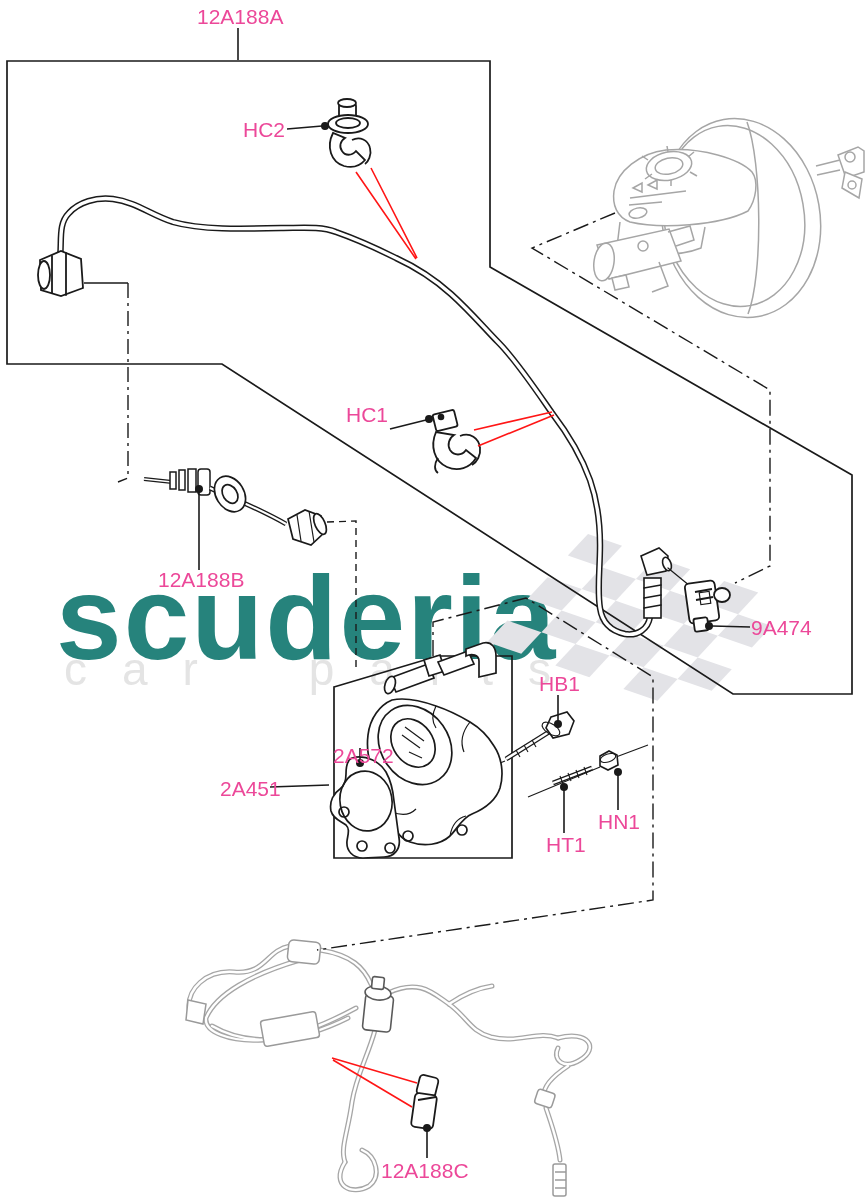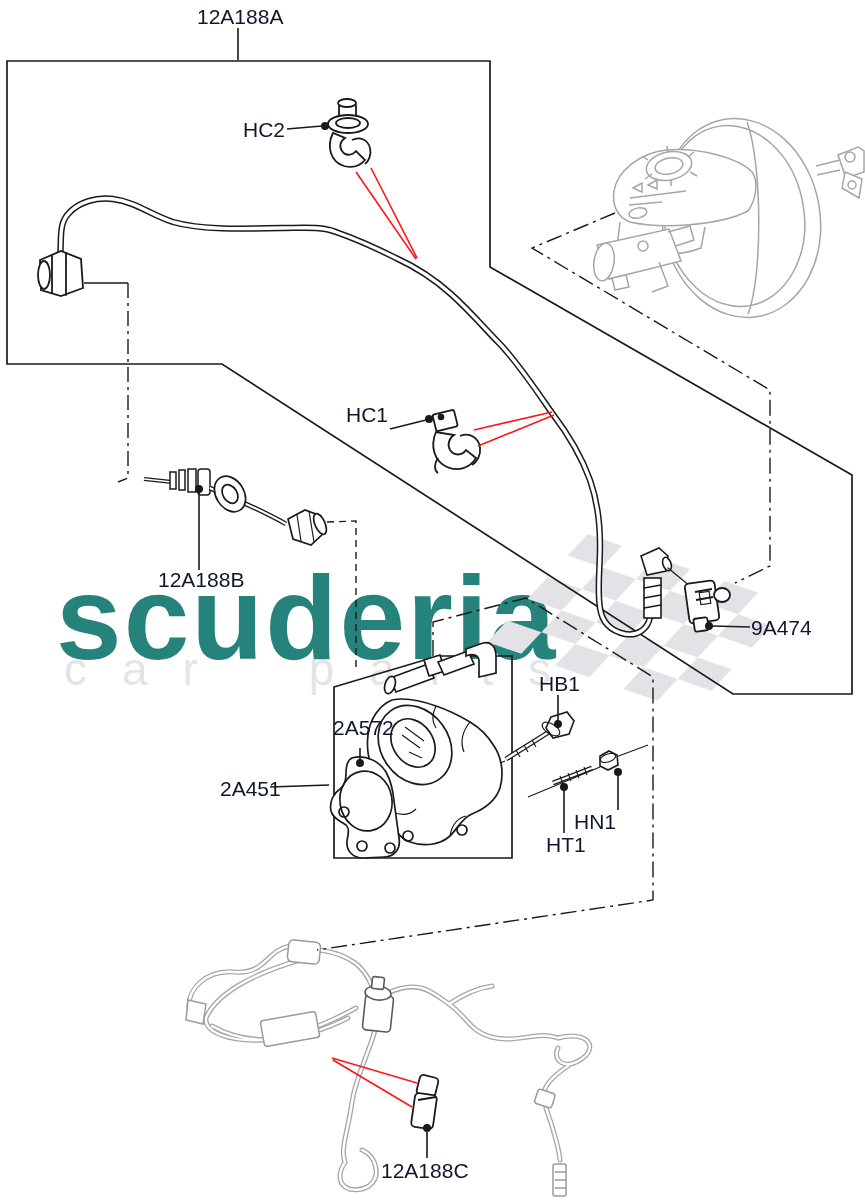--- a/index.html
+++ b/index.html
@@ -17,21 +17,21 @@
     position:absolute;left:64px;top:642px;
     font-family:"Liberation Sans",sans-serif;
     font-size:46px;font-weight:400;
     letter-spacing:35px;word-spacing:28px;
     color:#e4e4e4;white-space:nowrap;z-index:1;
   }
   svg.art{position:absolute;left:0;top:0;z-index:2;}
   .lbl{
     position:absolute;z-index:3;
     font-family:"Liberation Sans",sans-serif;
-    font-size:21px;color:#0f172a;white-space:nowrap;cursor:pointer;text-align:center;
+    font-size:21px;color:#ec4899;white-space:nowrap;cursor:pointer;text-align:center;
   }
 </style>
 </head>
 <body>
 
 <div id="stage">
 
   <div class="wm-brand">scuderia</div>
   <div class="wm-sub">car parts</div>
 
@@ -292,19 +292,19 @@
       <path d="M427,1158 L427,1131" fill="none"></path>
         <circle cx="427" cy="1128" r="3.2"></circle>
     </g>
   </svg>
 
   <span class="lbl" style="left:197px;top:5px">12A188A</span>
   <span class="lbl" style="left:243px;top:118px">HC2</span>
   <span class="lbl" style="left:346px;top:403px">HC1</span>
   <span class="lbl" style="left:158px;top:568px">12A188B</span>
   <span class="lbl" style="left:751px;top:616px">9A474</span>
-  <span class="lbl" style="left:333px;top:716px">2A572</span>
+  <span class="lbl" style="left:333px;top:744px">2A572</span>
   <span class="lbl" style="left:220px;top:777px">2A451</span>
   <span class="lbl" style="left:539px;top:672px">HB1</span>
   <span class="lbl" style="left:546px;top:833px">HT1</span>
-  <span class="lbl" style="left:574px;top:810px">HN1</span>
+  <span class="lbl" style="left:598px;top:810px">HN1</span>
   <span class="lbl" style="left:381px;top:1159px">12A188C</span>
 </div>
 
 </body></html>

